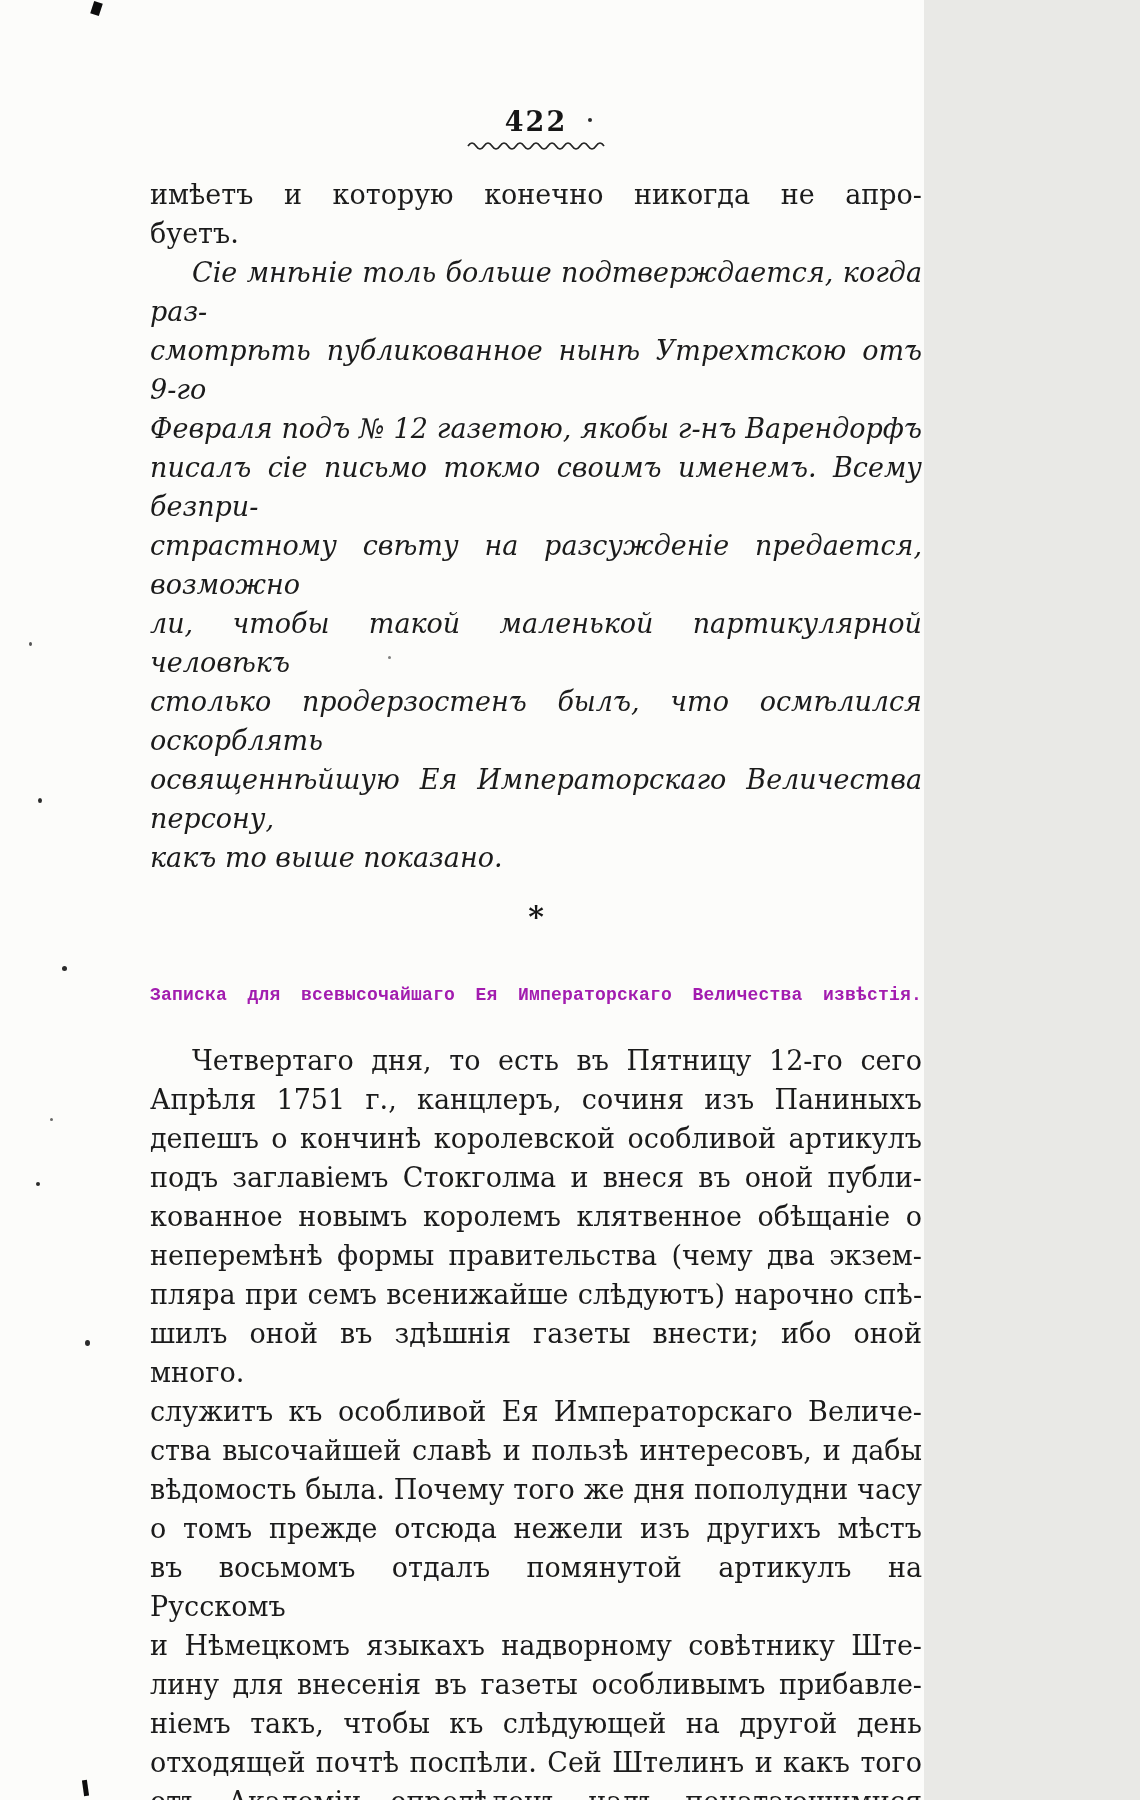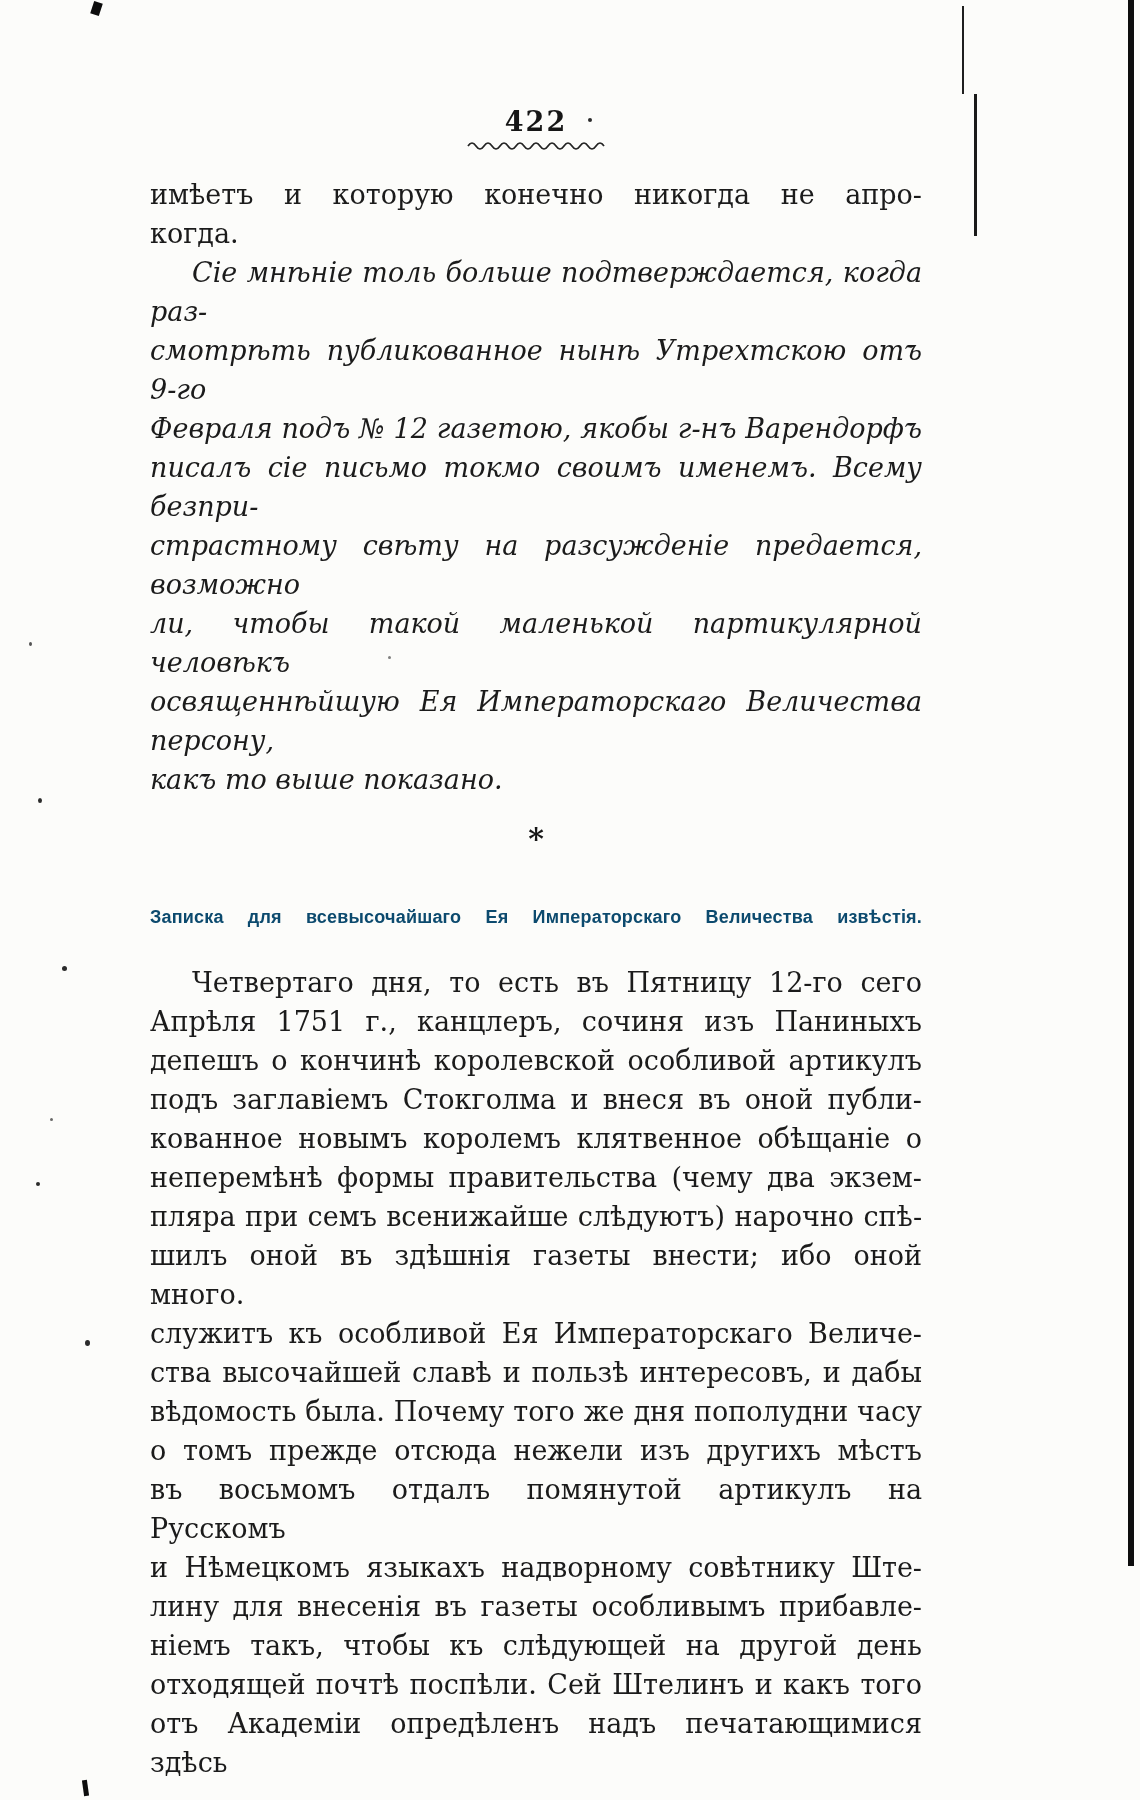--- a/index.html
+++ b/index.html
@@ -1,21 +1,21 @@
 <!DOCTYPE html>
 <html><head>
 <meta charset="utf-8">
 <style>
   * { margin: 0; padding: 0; box-sizing: border-box; }
   html, body { width: 1140px; height: 1800px; }
   body { background: #e9e9e6; }
 
   .page {
     position: relative;
-    width: 1140px;
+    width: 924px;
     height: 1800px;
     background: #fcfcfa;
     overflow: hidden;
     font-family: "DejaVu Serif", serif;
     color: #1b1b1b;
   }
 
   .column {
     position: absolute;
     left: 150px;
@@ -55,28 +55,28 @@
     margin-top: 22px;
     height: 42px;
     text-align: center;
     font-size: 30px;
     font-weight: 700;
     color: #161616;
   }
 
   .heading {
     margin-top: 40px;
-    font-family: Liberation Sans, sans-serif;
+    font-family: Liberation Mono, monospace;
     font-weight: 700;
     font-size: 18px;
     line-height: 28px;
     letter-spacing: 0.2px;
     text-align: justify;
     text-align-last: justify;
-    color: #0c4a6e;
+    color: #a21caf;
   }
 
   .p3 { margin-top: 32px; }
 
   
   .artifact { position: absolute; background: #0d0d0d; }
   .edge-bar-right   { left: 1128px; top: 0;     width: 6px;   height: 1566px; }
   .edge-tick-top-1  { left: 962px;  top: 6px;   width: 2px;   height: 88px;  background:#1f1f1f; }
   .edge-tick-top-2  { left: 974px;  top: 94px;  width: 3px;   height: 142px; background:#1a1a1a; }
   .corner-mark-tl   { left: 92px;   top: 2px;   width: 9px;   height: 13px;  transform: rotate(18deg); }
@@ -105,30 +105,31 @@
 
     <div class="page-number-row">
       <div class="page-number">422</div>
       <svg class="squiggle" width="140" height="12" viewBox="0 0 140 12">
         <path d="M2 7 Q6 1 10 7 T18 7 T26 7 T34 7 T42 7 T50 7 T58 7 T66 7 T74 7 T82 7 T90 7 T98 7 T106 7 T114 7 T122 7 T130 7 T138 7" fill="none" stroke="#232323" stroke-width="1.7"></path>
       </svg>
     </div>
 
     <div class="para p1">
         <div class="line">имѣетъ и которую конечно никогда не апро-</div>
-        <div class="line flush">когда.</div>
+        <div class="line flush">буетъ.</div>
       </div>
 
     <div class="para italic p2">
         <div class="line indent">Сіе мнѣніе толь больше подтверждается, когда раз-</div>
         <div class="line">смотрѣть публикованное нынѣ Утрехтскою отъ 9-го</div>
         <div class="line">Февраля подъ № 12 газетою, якобы г-нъ Варендорфъ</div>
         <div class="line">писалъ сіе письмо токмо своимъ именемъ. Всему безпри-</div>
         <div class="line">страстному свѣту на разсужденіе предается, возможно</div>
         <div class="line">ли, чтобы такой маленькой партикулярной человѣкъ</div>
+        <div class="line">столько продерзостенъ былъ, что осмѣлился оскорблять</div>
         <div class="line">освященнѣйшую Ея Императорскаго Величества персону,</div>
         <div class="line flush">какъ то выше показано.</div>
       </div>
 
     <div class="asterisk">*</div>
 
     <div class="heading">Записка для всевысочайшаго Ея Императорскаго Величества извѣстія.</div>
 
     <div class="para p3">
         <div class="line indent">Четвертаго дня, то есть въ Пятницу 12-го сего</div>

